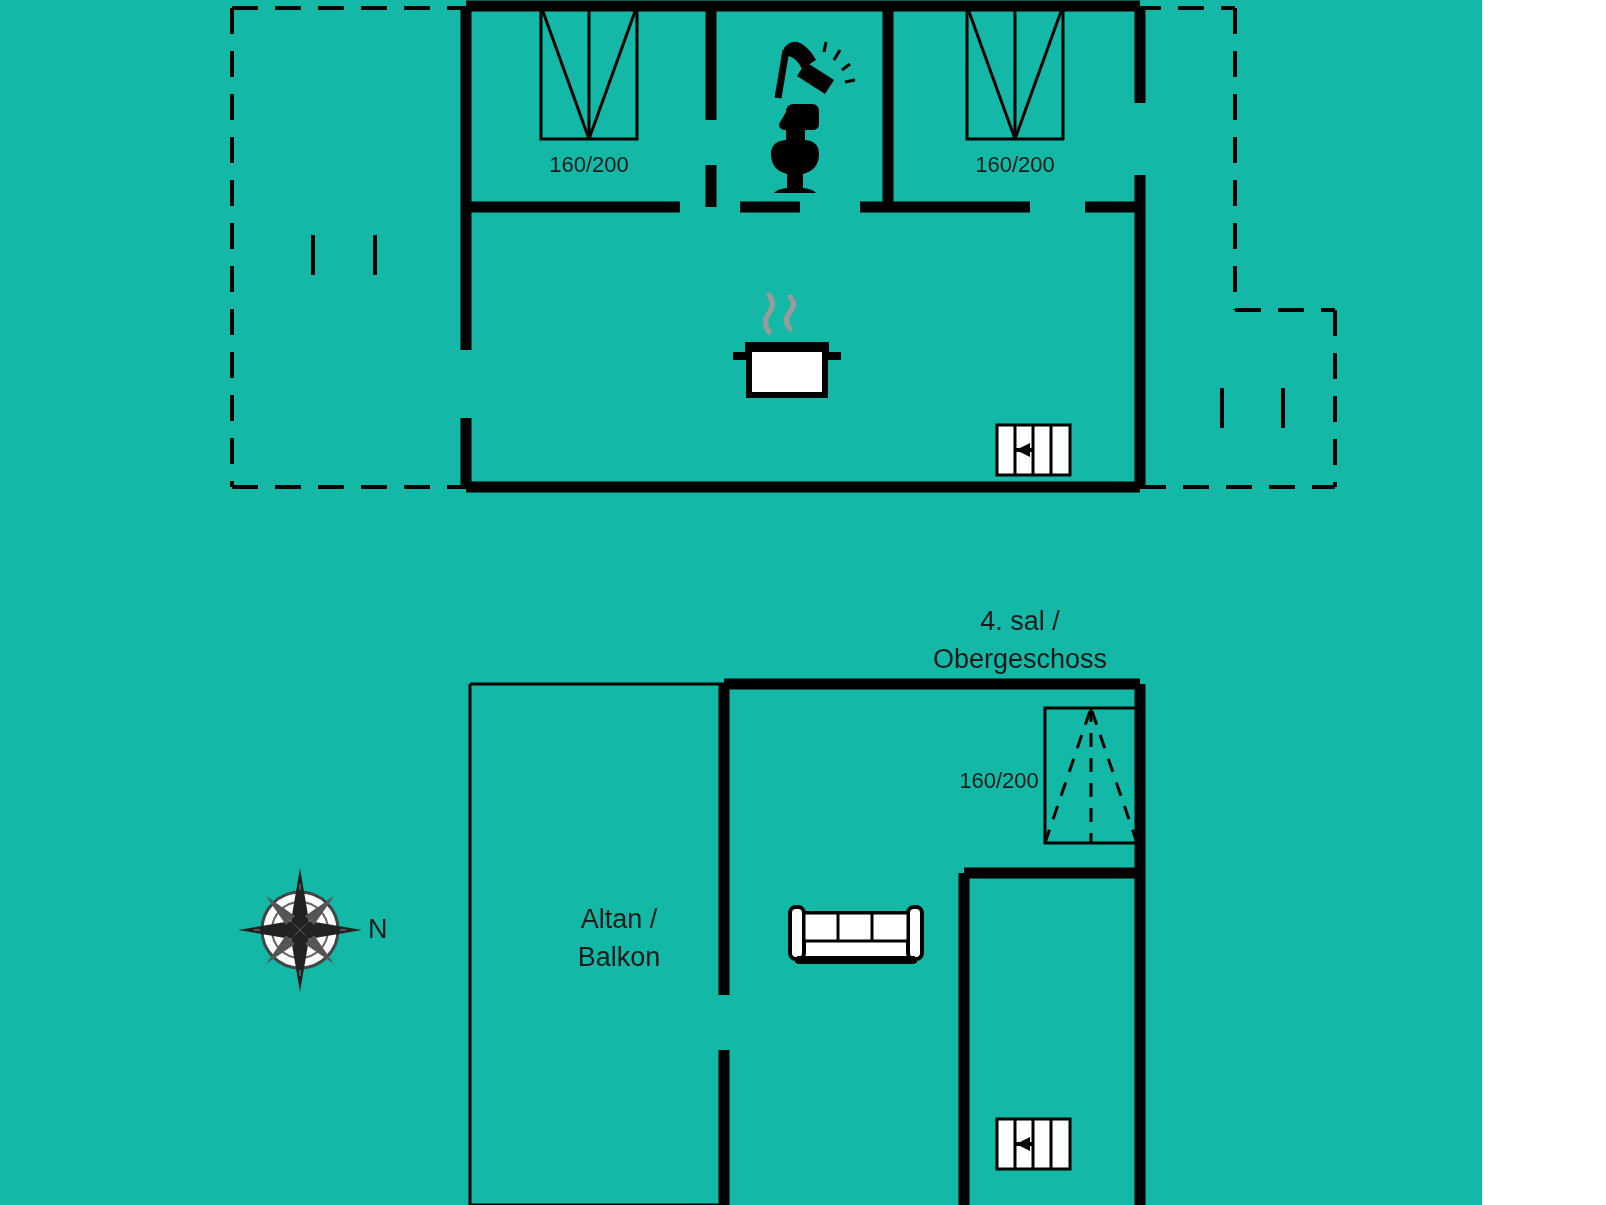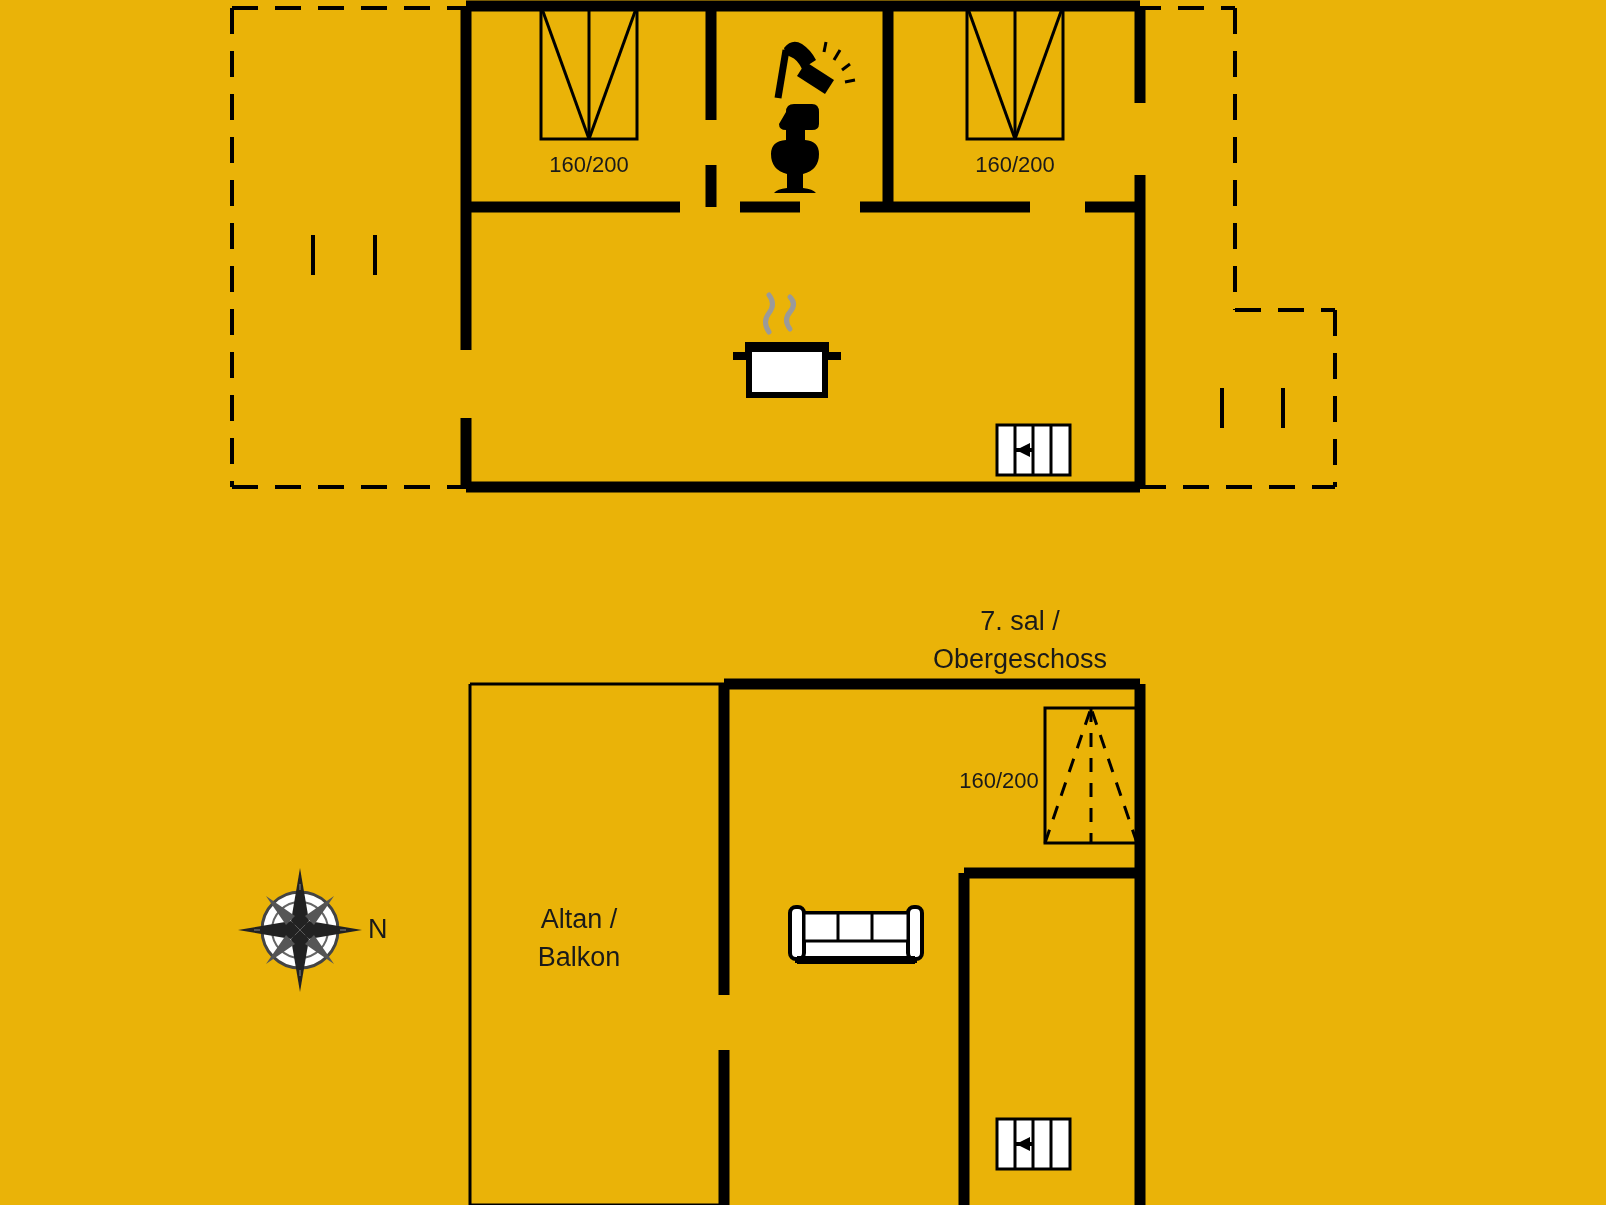--- a/index.html
+++ b/index.html
@@ -6,24 +6,24 @@
     margin: 0;
     padding: 0;
     background: #ffffff;
   }
   body {
     font-family: "Liberation Sans", sans-serif;
     color: #000000;
   }
   #stage {
     position: relative;
-    width: 1606px;
+    width: 1482px;
     height: 1205px;
     overflow: hidden;
-    background: #eab308;
+    background: #14b8a6;
   }
   .label {
     position: absolute;
     font-size: 27px;
     line-height: 38px;
     color: #1a1a1a;
     white-space: pre-line;
   }
   .label.center { text-align: center; }
   .dim-label {
@@ -154,21 +154,21 @@
       </g>
       <path class="fill-black" d="M1030,450 l-14,0 m14,-7 l-14,7 l14,7 z"></path>
       <line x1="1032" y1="450" x2="1014" y2="450" stroke="#000" stroke-width="4"></line>
     </g>
   </svg>
 
   <div class="dim-label" style="left:534px; top:152px; width:110px;">160/200</div>
   <div class="dim-label" style="left:960px; top:152px; width:110px;">160/200</div>
 
 
-  <div class="label center" style="left:860px; top:602px; width:320px;">7. sal /
+  <div class="label center" style="left:860px; top:602px; width:320px;">4. sal /
 Obergeschoss</div>
 
   <svg width="1606" height="530" viewBox="0 0 1606 530" style="position:absolute; left:0; top:675px;">
 
     <g>
       <path class="wall thin" d="M470,9 L724,9"></path>
       <path class="wall thin" d="M470,9 L470,530"></path>
       <path class="wall thin" d="M470,530 L724,530"></path>
     </g>
 
@@ -225,18 +225,18 @@
         <line x1="0" y1="-46" x2="0" y2="-40"></line>
         <line x1="0" y1="46" x2="0" y2="40"></line>
         <line x1="-46" y1="0" x2="-40" y2="0"></line>
         <line x1="46" y1="0" x2="40" y2="0"></line>
       </g>
     </g>
   </svg>
 
   <div class="dim-label" style="left:944px; top:768px; width:110px;">160/200</div>
 
-  <div class="label center" style="left:479px; top:900px; width:200px;">Altan /
+  <div class="label center" style="left:519px; top:900px; width:200px;">Altan /
 Balkon</div>
 
   <div class="compass-text" style="left:368px; top:914px;">N</div>
 
 </div>
 
 </body></html>

